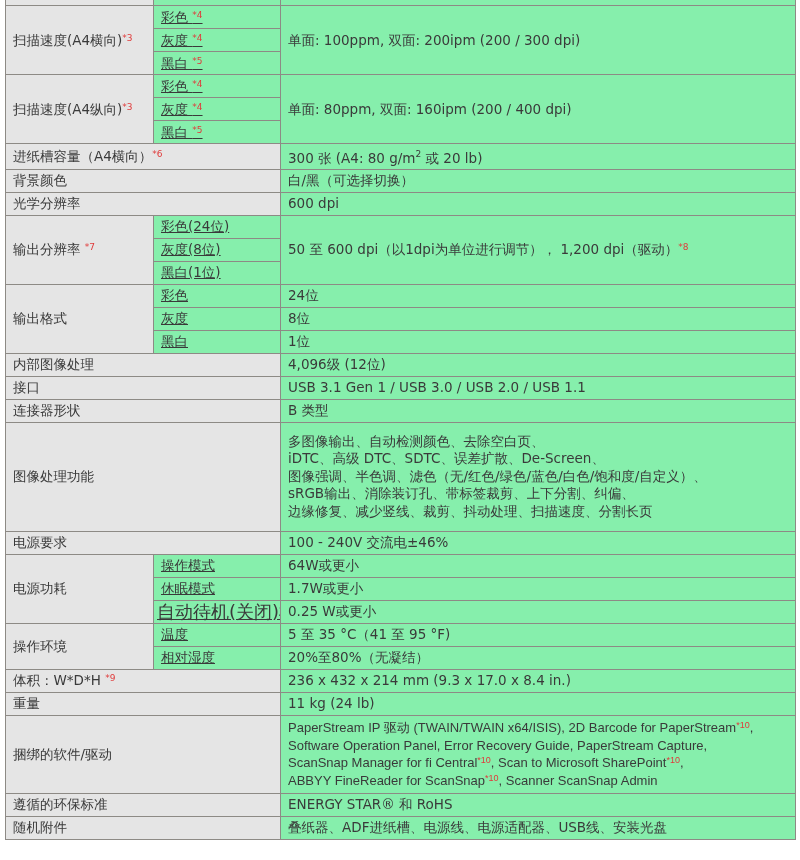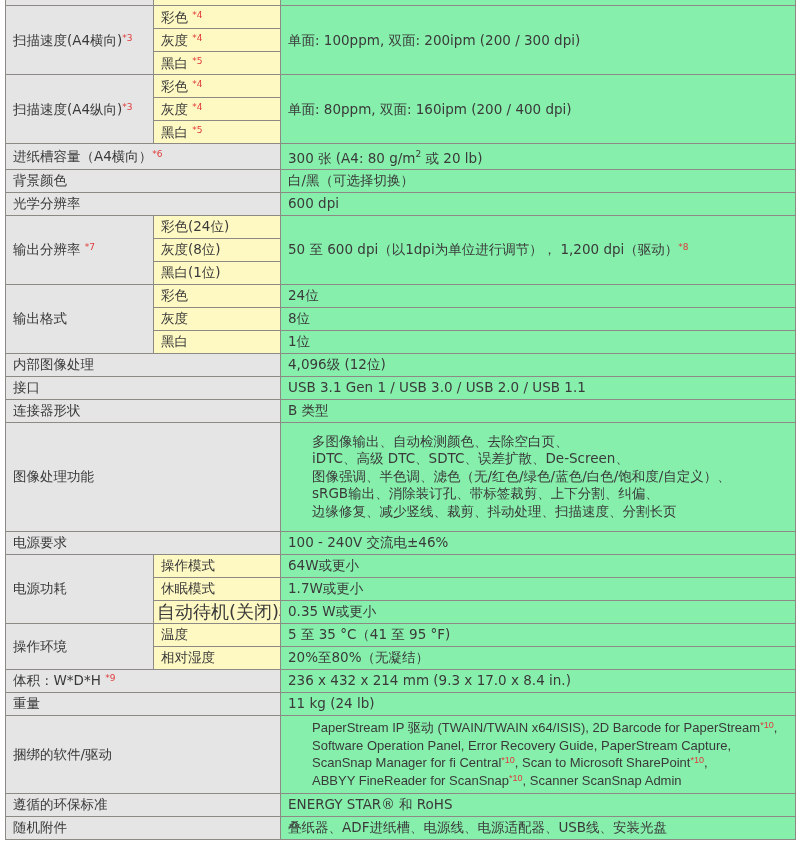--- a/index.html
+++ b/index.html
@@ -3,25 +3,25 @@
 <meta charset="utf-8">
 <style>
   html, body { margin:0; padding:0; background:#ffffff; }
   body { width:800px; height:860px; overflow:hidden; position:relative;
          font-family:"DejaVu Sans","Liberation Sans",sans-serif; color:#3a3a3a; }
   table.spec { position:absolute; left:5px; top:-18px; width:790px; border-collapse:collapse;
                table-layout:fixed; font-size:13.5px; }
   table.spec td { border:1px solid #8d8a85; padding:0 7px; vertical-align:middle;
                   line-height:21px; white-space:nowrap; overflow:hidden; }
   td.lbl { background:#e5e5e5; }
-  td.sub { background:#fef9c3; }
+  td.sub { background:#86efac;text-decoration:underline; }
   td.val { background:#86efac; }
   .sup { color:#e03a3a; font-size:9px; vertical-align:top; position:relative; top:-2px; }
   .multiline { white-space:normal !important; line-height:17.5px !important; padding-top:2px !important; padding-bottom:2px !important; }
-  .multiline div { white-space:nowrap;margin-left:24px; }
+  .multiline div { white-space:nowrap; }
   .sw { font-family:"Liberation Sans",sans-serif; font-size:13px; }
   b.wdh { font-weight:normal; }
 </style>
 </head>
 <body>
 
 <table class="spec">
   <colgroup>
       <col style="width:148px">
       <col style="width:127px">
@@ -131,21 +131,21 @@
     <td class="lbl" rowspan="3">电源功耗</td>
     <td class="sub">操作模式</td>
     <td class="val">64W或更小</td>
   </tr>
   <tr style="height:23px">
     <td class="sub">休眠模式</td>
     <td class="val">1.7W或更小</td>
   </tr>
   <tr style="height:23px">
     <td class="sub" style="font-size:18px;padding:0 3px">自动待机(关闭)模式</td>
-    <td class="val">0.35 W或更小</td>
+    <td class="val">0.25 W或更小</td>
   </tr>
 
   <tr style="height:23px">
     <td class="lbl" rowspan="2">操作环境</td>
     <td class="sub">温度</td>
     <td class="val">5 至 35 °C（41 至 95 °F)</td>
   </tr>
   <tr style="height:23px">
     <td class="sub">相对湿度</td>
     <td class="val">20%至80%（无凝结）</td>

